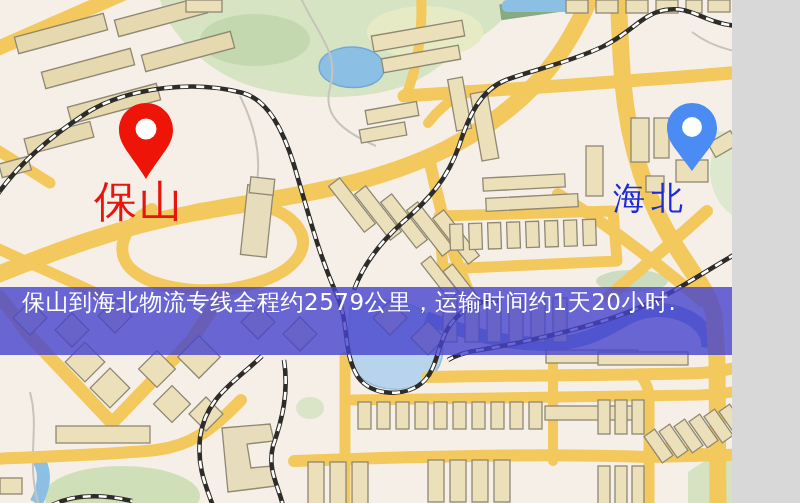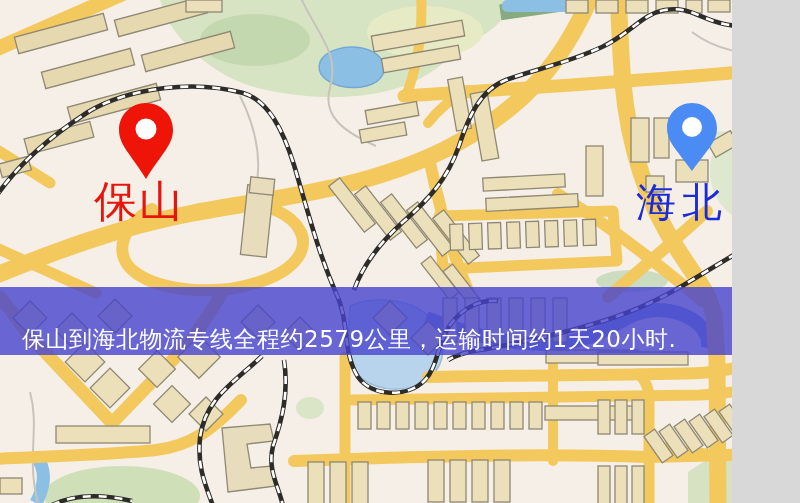--- a/index.html
+++ b/index.html
@@ -2,23 +2,23 @@
 <html><head>
 <meta charset="utf-8">
 <style>
   html,body{margin:0;padding:0;background:#d8d8d8;}
   .stage{position:relative;width:732px;height:503px;overflow:hidden;
          font-family:"DejaVu Sans","Liberation Sans",sans-serif;}
   svg.map{position:absolute;left:0;top:0;display:block;}
   .place-label{position:absolute;line-height:1;white-space:nowrap;
                font-family:"DejaVu Serif","DejaVu Sans",serif;font-weight:400;}
   .label-origin{left:94px;top:180px;font-size:43px;color:#e8150c;letter-spacing:2px;}
-  .label-destination{left:636px;top:182px;font-size:40px;color:#1c2bd8;letter-spacing:6px;}
+  .label-destination{left:613px;top:182px;font-size:32px;color:#1c2bd8;letter-spacing:6px;}
   .banner{position:absolute;left:0;top:287px;width:100%;height:68px;
-          background:rgba(70,68,205,0.80);display:flex;align-items:flex-end;
+          background:rgba(70,68,205,0.80);display:flex;align-items:flex-start;
           box-sizing:border-box;padding:0 8px 0 22px;color:#ffffff;
           font-size:23px;letter-spacing:0.5px;}
 </style>
 </head>
 <body>
 
 <div class="stage">
 
   <svg class="map" width="800" height="503" viewBox="0 0 800 503">
 

